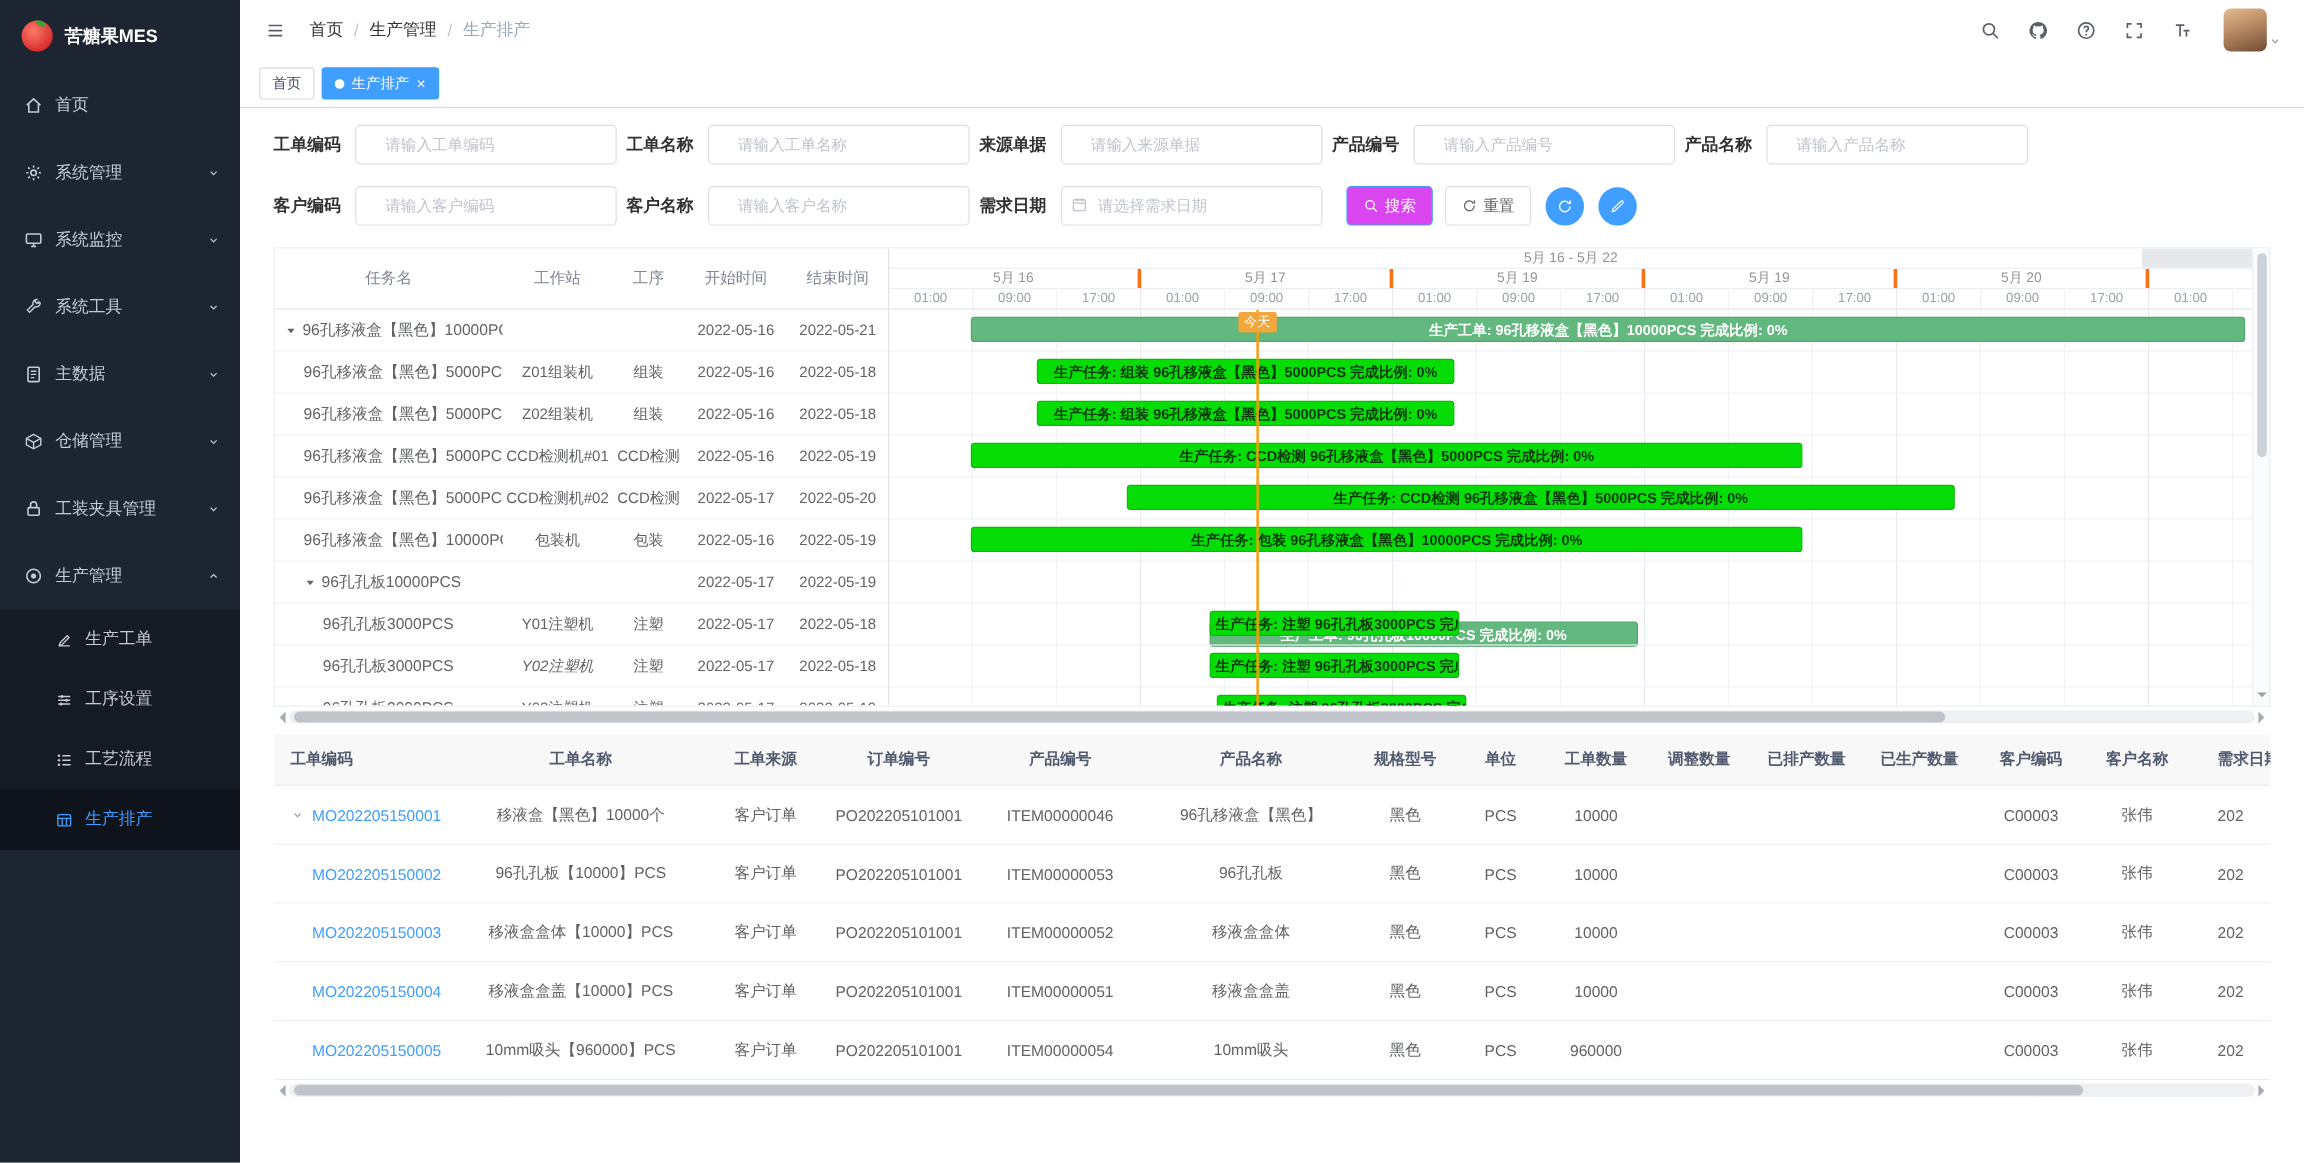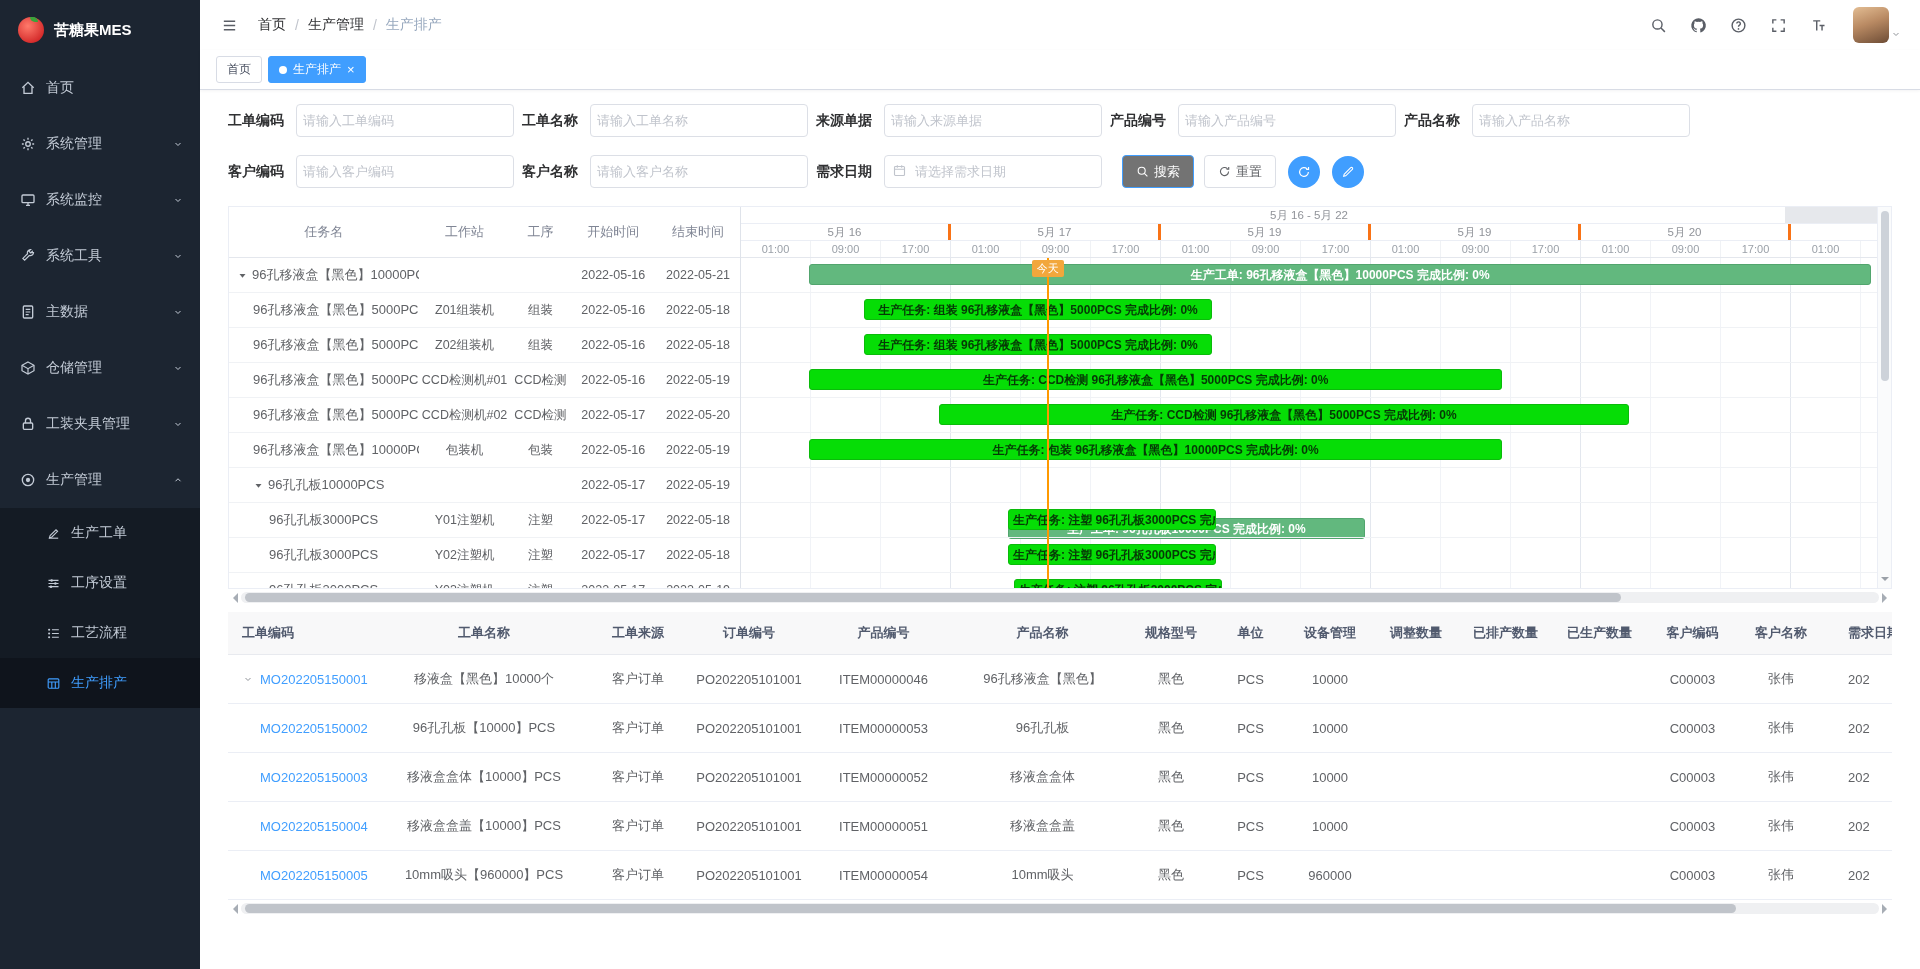--- a/index.html
+++ b/index.html
@@ -44,30 +44,30 @@
   .tab.active { background:#409eff; border-color:#409eff; color:#fff; }
   .tab .dot { width:8px; height:8px; border-radius:50%; background:#fff; display:inline-block; }
   .tab-close { font-size:13px; line-height:1; }
 
   .content { flex:1; padding:14px 28px 0; overflow:hidden; }
 
   
   .filter-row { display:flex; align-items:center; margin-bottom:18px; }
   .filter-field { display:flex; align-items:center; margin-right:8px; }
   .filter-label { font-weight:700; font-size:14px; color:#303133; margin-right:12px; white-space:nowrap; }
-  .filter-input { width:218px; height:33px; border:1px solid #dcdfe6; border-radius:4px; padding:0 6px; font-size:13px; color:#606266; outline:none; background:#fff; }
+  .filter-input { width:218px; height:33px; border:1px solid #dcdfe6; border-radius:4px; padding:0 24px; font-size:13px; color:#606266; outline:none; background:#fff; }
   .filter-input::placeholder { color:#c0c4cc; }
   .date-wrap { position:relative; display:inline-flex; }
   .date-wrap .cal { position:absolute; left:8px; top:8px; color:#c0c4cc; }
   .date-wrap .cal svg { width:15px; height:15px; }
   .date-wrap input { padding-left:30px; }
   .filter-actions { display:flex; align-items:center; margin-left:12px; }
   .btn { height:33px; border-radius:4px; padding:0 13px; font-size:13px; display:inline-flex; align-items:center; gap:5px; cursor:pointer; }
   .btn .icon svg { width:13px; height:13px; }
-  .btn-primary { background:#737373; border:1px solid #409eff; color:#fff; }
+  .btn-primary { background:#d946ef; border:1px solid #409eff; color:#fff; }
   .btn-plain { background:#fff; border:1px solid #dcdfe6; color:#606266; margin-left:10px; }
   .btn-circle { width:32px; height:32px; border-radius:50%; border:none; background:#409eff; color:#fff; display:inline-flex; align-items:center; justify-content:center; margin-left:12px; cursor:pointer; }
   .btn-circle svg { width:14px; height:14px; }
 
   
   .gantt { display:flex; height:383px; border:1px solid #ebeef5; background:#fff; overflow:hidden; }
   .gantt-left { width:512px; flex:0 0 512px; border-right:1px solid #dfe3ea; overflow:hidden; }
   .gl-header { height:51px; display:flex; align-items:center; border-bottom:1px solid #e4e7ed; color:#808695; font-size:13px; }
   .gl-hcell { text-align:center; white-space:nowrap; overflow:hidden; }
   .gl-row { height:35px; display:flex; align-items:center; border-bottom:1px solid #f0f2f5; color:#606266; }
@@ -521,21 +521,21 @@
               </div>
               <div class="gl-cell" style="width: 92px;">Y01注塑机</div>
               <div class="gl-cell" style="width: 60px;">注塑</div>
               <div class="gl-cell" style="width: 86px;">2022-05-17</div>
               <div class="gl-cell" style="width: 84px;">2022-05-18</div>
             </div>
             <div class="gl-row">
               <div class="gl-cell name" style="width: 190px; padding-left: 40px;">
                 <span class="task-name">96孔孔板3000PCS</span>
               </div>
-              <div class="gl-cell" style="width: 92px;">Y02注塑机</div>
+              <div class="gl-cell" style="width: 92px; font-style: italic;">Y02注塑机</div>
               <div class="gl-cell" style="width: 60px;">注塑</div>
               <div class="gl-cell" style="width: 86px;">2022-05-17</div>
               <div class="gl-cell" style="width: 84px;">2022-05-18</div>
             </div>
             <div class="gl-row">
               <div class="gl-cell name" style="width: 190px; padding-left: 40px;">
                 <span class="task-name">96孔孔板3000PCS</span>
               </div>
               <div class="gl-cell" style="width: 92px;">Y03注塑机</div>
               <div class="gl-cell" style="width: 60px;">注塑</div>
@@ -630,21 +630,21 @@
     <div class="orders">
       <div class="orders-header" style="grid-template-columns: 152px 208px 100px 122px 147px 171px 86px 73px 86px 86px 93px 95px 91px 86px 140px;">
           <div class="oh-cell c0">工单编码</div>
           <div class="oh-cell">工单名称</div>
           <div class="oh-cell">工单来源</div>
           <div class="oh-cell">订单编号</div>
           <div class="oh-cell">产品编号</div>
           <div class="oh-cell">产品名称</div>
           <div class="oh-cell">规格型号</div>
           <div class="oh-cell">单位</div>
-          <div class="oh-cell">设备管理</div>
+          <div class="oh-cell">工单数量</div>
           <div class="oh-cell">调整数量</div>
           <div class="oh-cell">已排产数量</div>
           <div class="oh-cell">已生产数量</div>
           <div class="oh-cell">客户编码</div>
           <div class="oh-cell">客户名称</div>
           <div class="oh-cell clast">需求日期</div>
         </div>
       <div class="orders-body">
           <div class="orow" style="grid-template-columns: 152px 208px 100px 122px 147px 171px 86px 73px 86px 86px 93px 95px 91px 86px 140px;">
             <div class="ocell c0">

